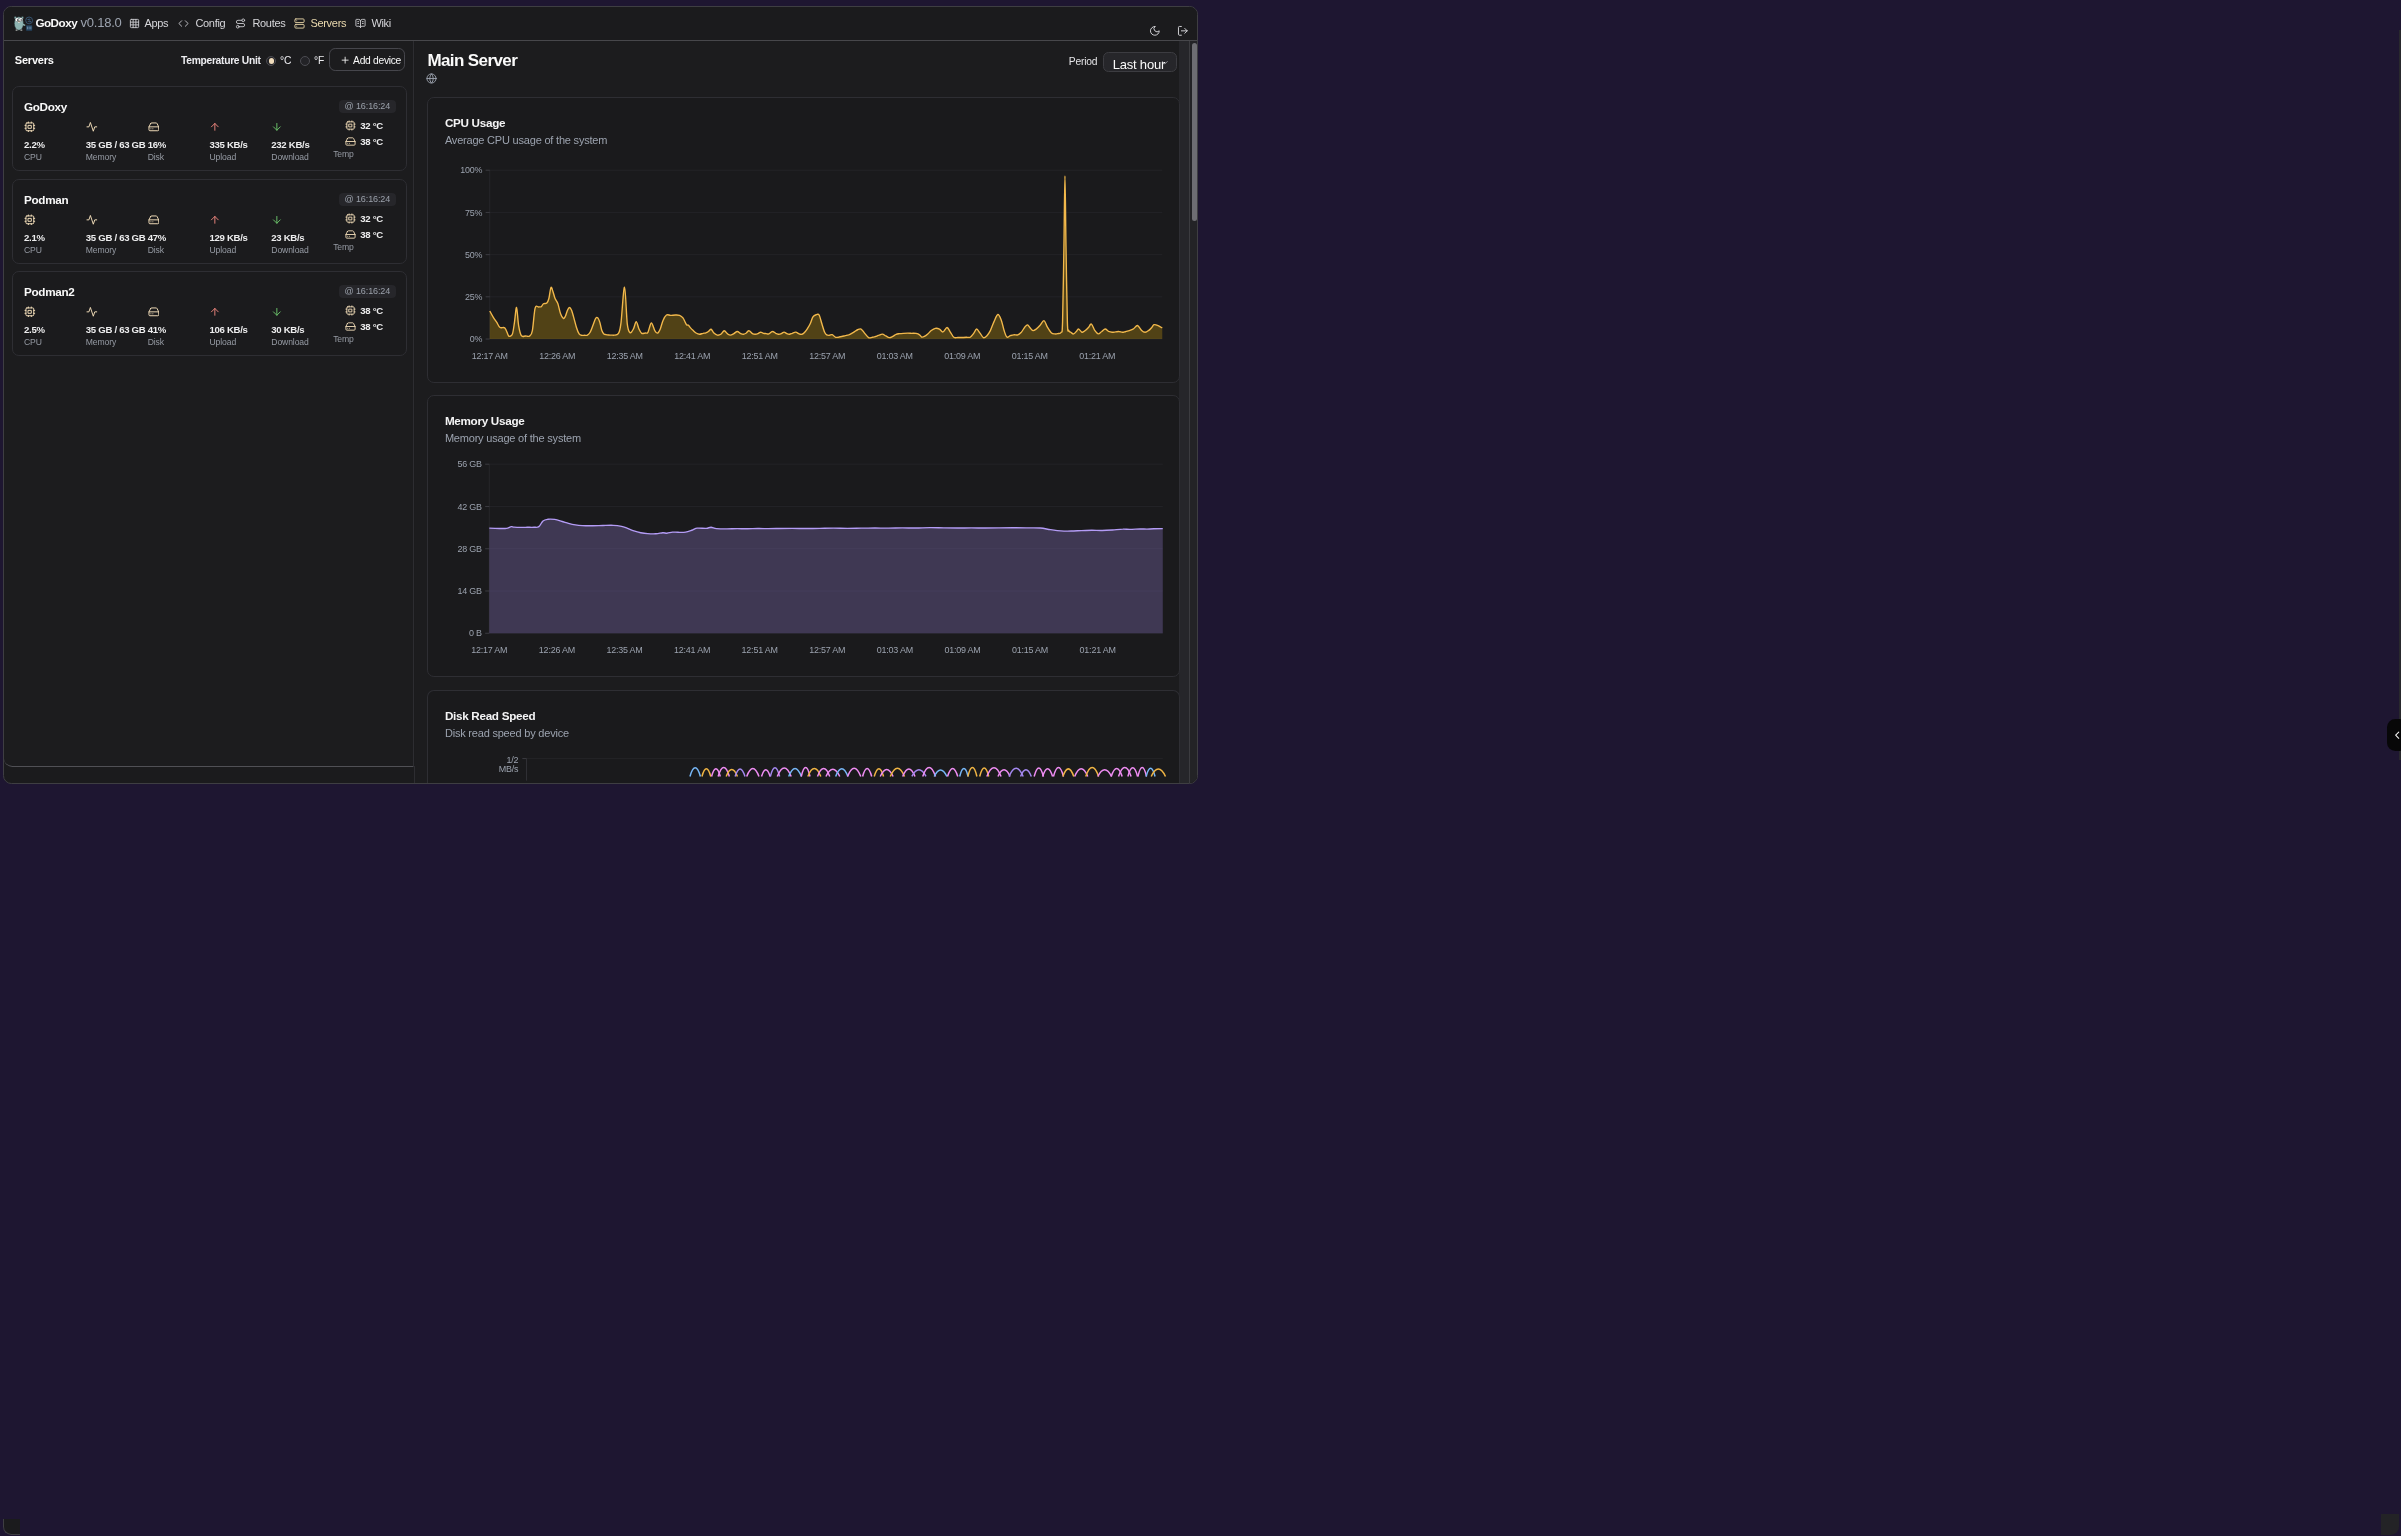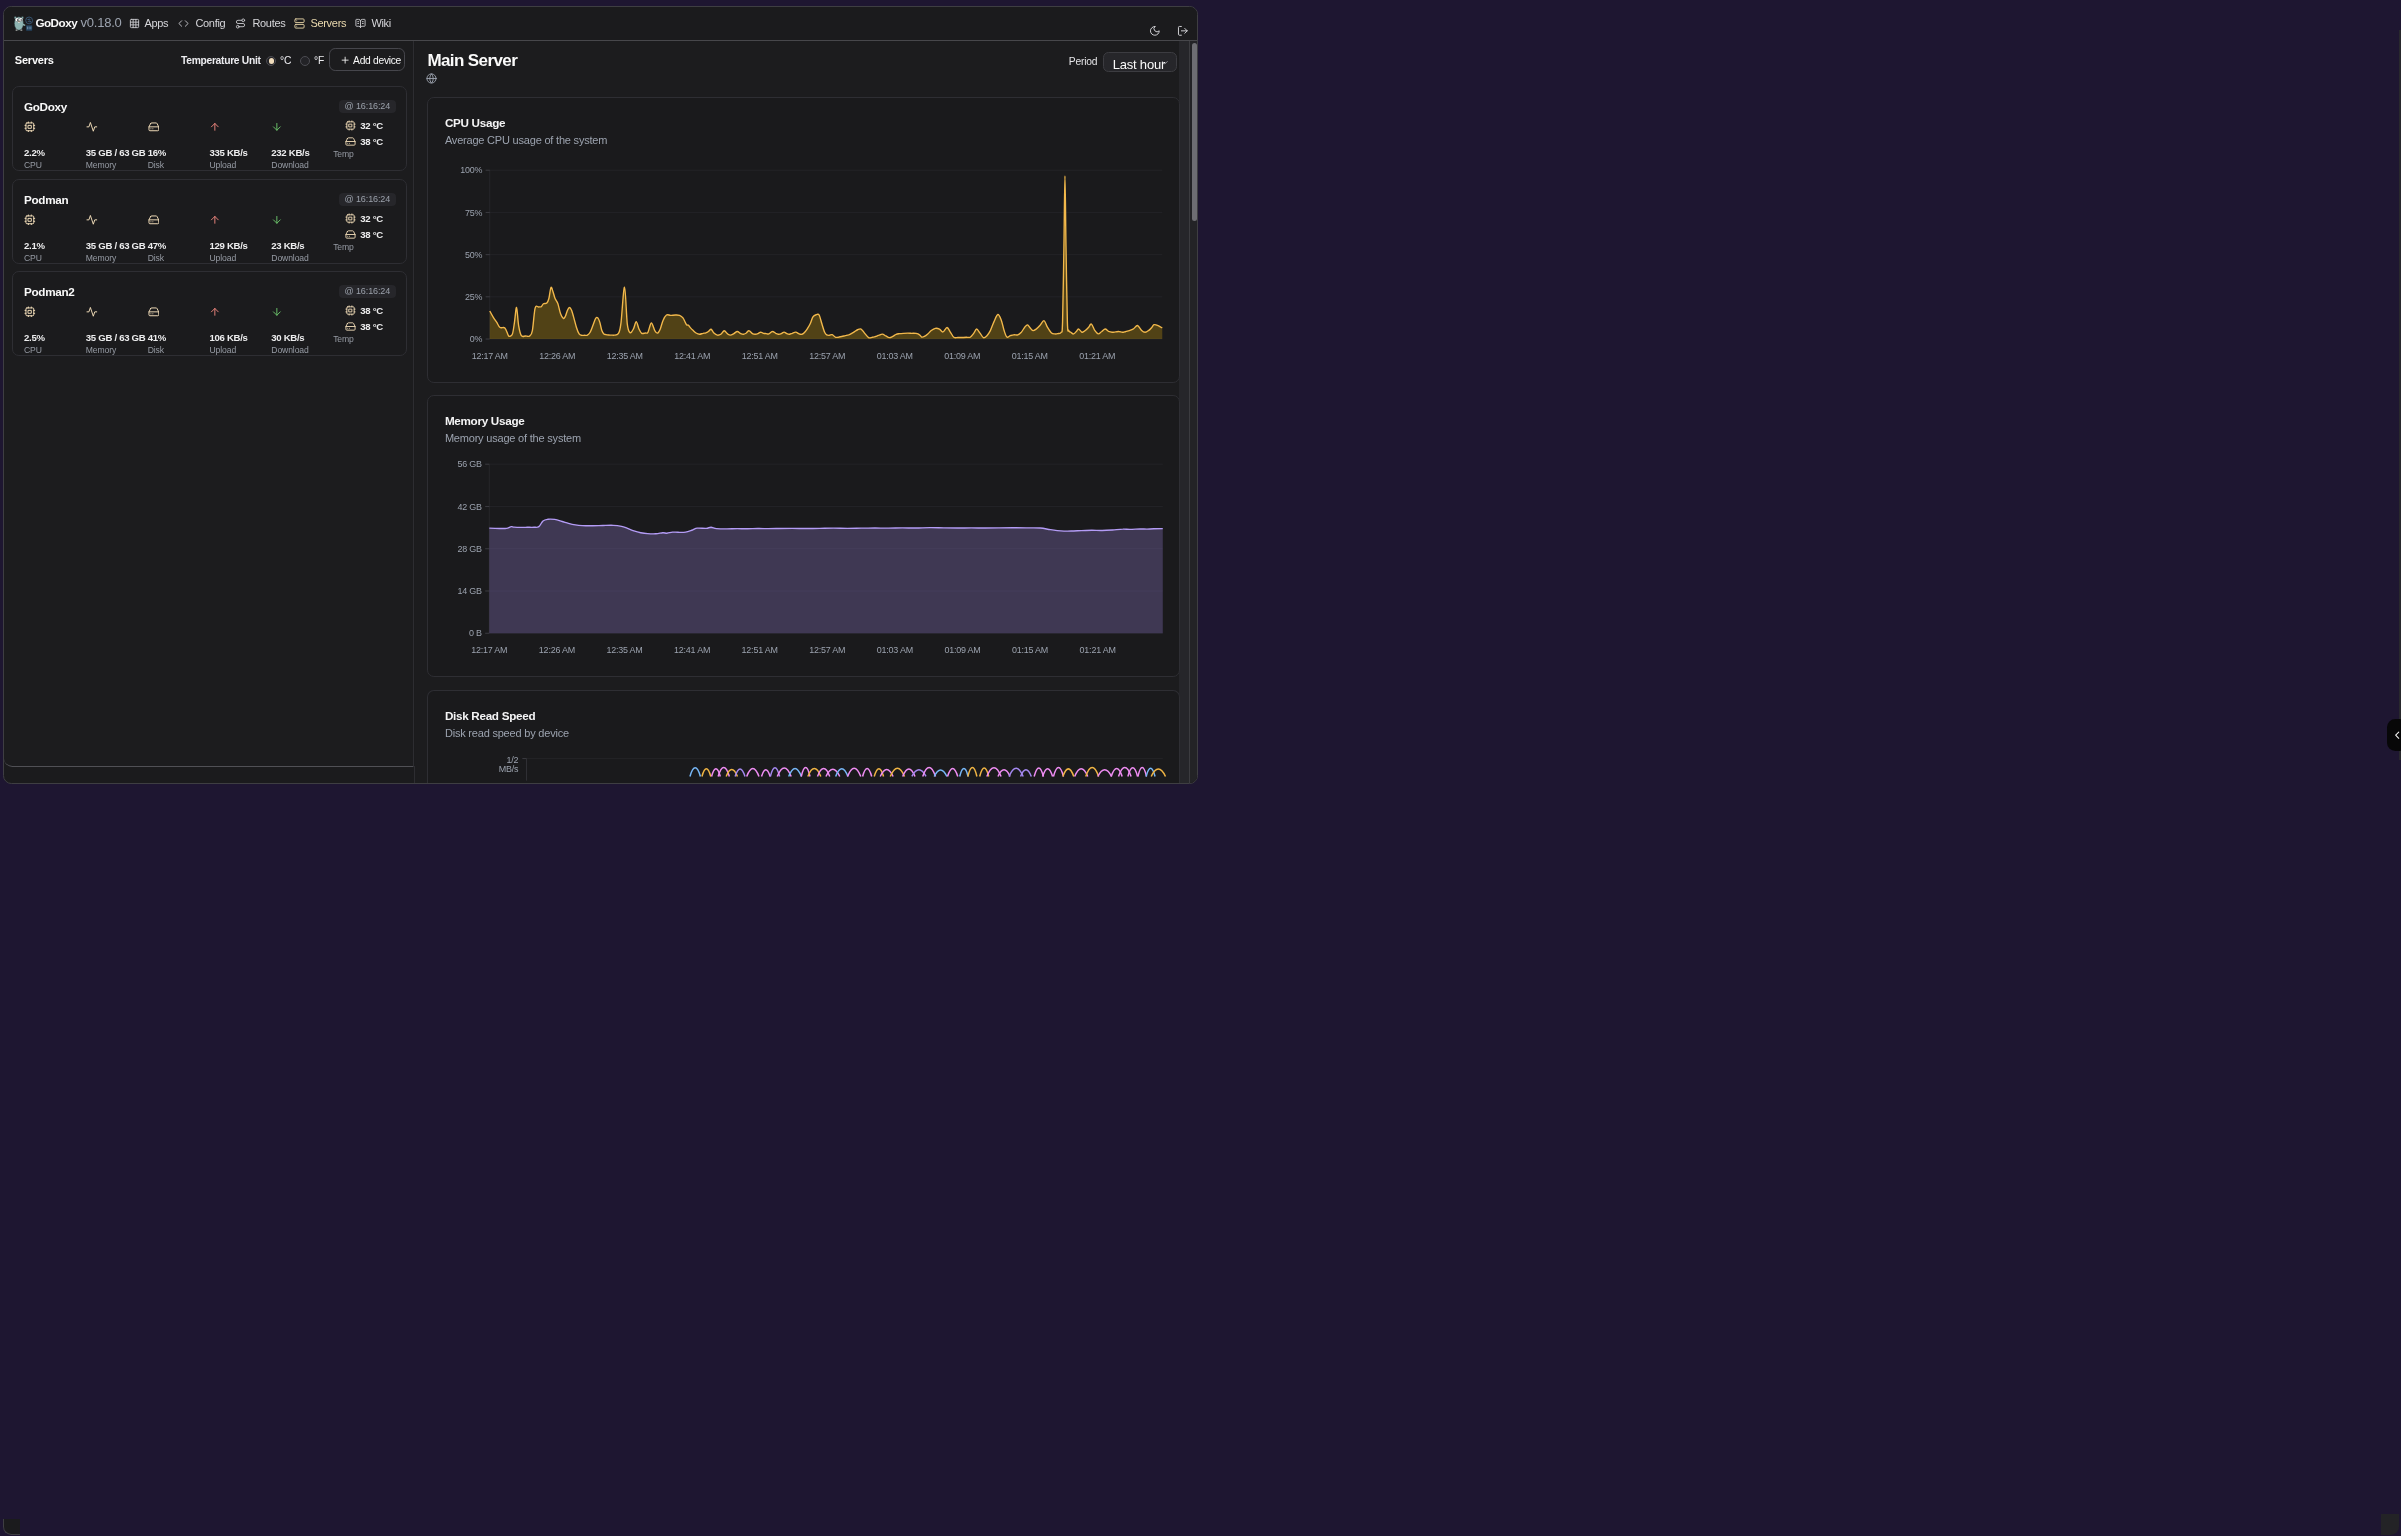--- a/index.html
+++ b/index.html
@@ -22,21 +22,21 @@
   color:#fafafa; font-size:10.3px; letter-spacing:-0.3px; }
 .addbtn span { position:absolute; left:23px; top:5.5px; }
 .scard { position:absolute; left:7.6px; width:395px; height:85px; background:#1b1b1d; border:0.7px solid #2e2e33; border-radius:6.9px; }
 .scard-head { position:absolute; left:11px; right:10.3px; top:13px; height:13.8px; }
 .sname { position:absolute; left:0; top:0; font-size:11.7px; font-weight:700; color:#fafafa; letter-spacing:-0.3px; }
 .badge { position:absolute; right:0; top:0; height:13px; background:#26262a; border-radius:4.1px; font-size:9px; color:#9ba1ab;
   padding:1.4px 5.5px 0 5.5px; letter-spacing:-0.1px; }
 .stats { position:absolute; left:11px; right:11px; top:34px; display:flex; }
 .col { flex:1; text-align:left; }
 .col .ic { height:11.7px; }
-.val { font-size:9.6px; font-weight:700; color:#ededee; letter-spacing:-0.3px; margin-top:15px; line-height:11px; }
+.val { font-size:9.6px; font-weight:700; color:#ededee; letter-spacing:-0.3px; margin-top:7px; line-height:11px; }
 .lab { font-size:8.6px; color:#969ba4; margin-top:2.1px; letter-spacing:-0.1px; line-height:10.3px; }
 .trow { display:flex; align-items:center; justify-content:center; gap:4.1px; height:10.3px; }
 .trow .val { margin-top:0; }
 .right { position:absolute; left:411px; top:34px; right:0; height:744px; background:#1c1c1e; }
 .rstrip { position:absolute; right:8.3px; top:0; bottom:0; width:10.3px; background:#26262a; }
 .track { position:absolute; right:0; top:0; bottom:0; width:8.3px; background:#232326; border-left:0.7px solid #3c3c40; }
 .thumb { position:absolute; right:0.3px; top:2.1px; width:5.2px; height:178px; background:#6e6e73; border-radius:2.8px; }
 .h1 { position:absolute; left:423px; top:44px; font-size:17px; font-weight:700; color:#fafafa; letter-spacing:-0.6px; }
 .globe { position:absolute; left:422px; top:66px; }
 .period { position:absolute; top:49px; font-size:10.3px; color:#e4e4e7; letter-spacing:-0.2px;padding-left:30px; }

